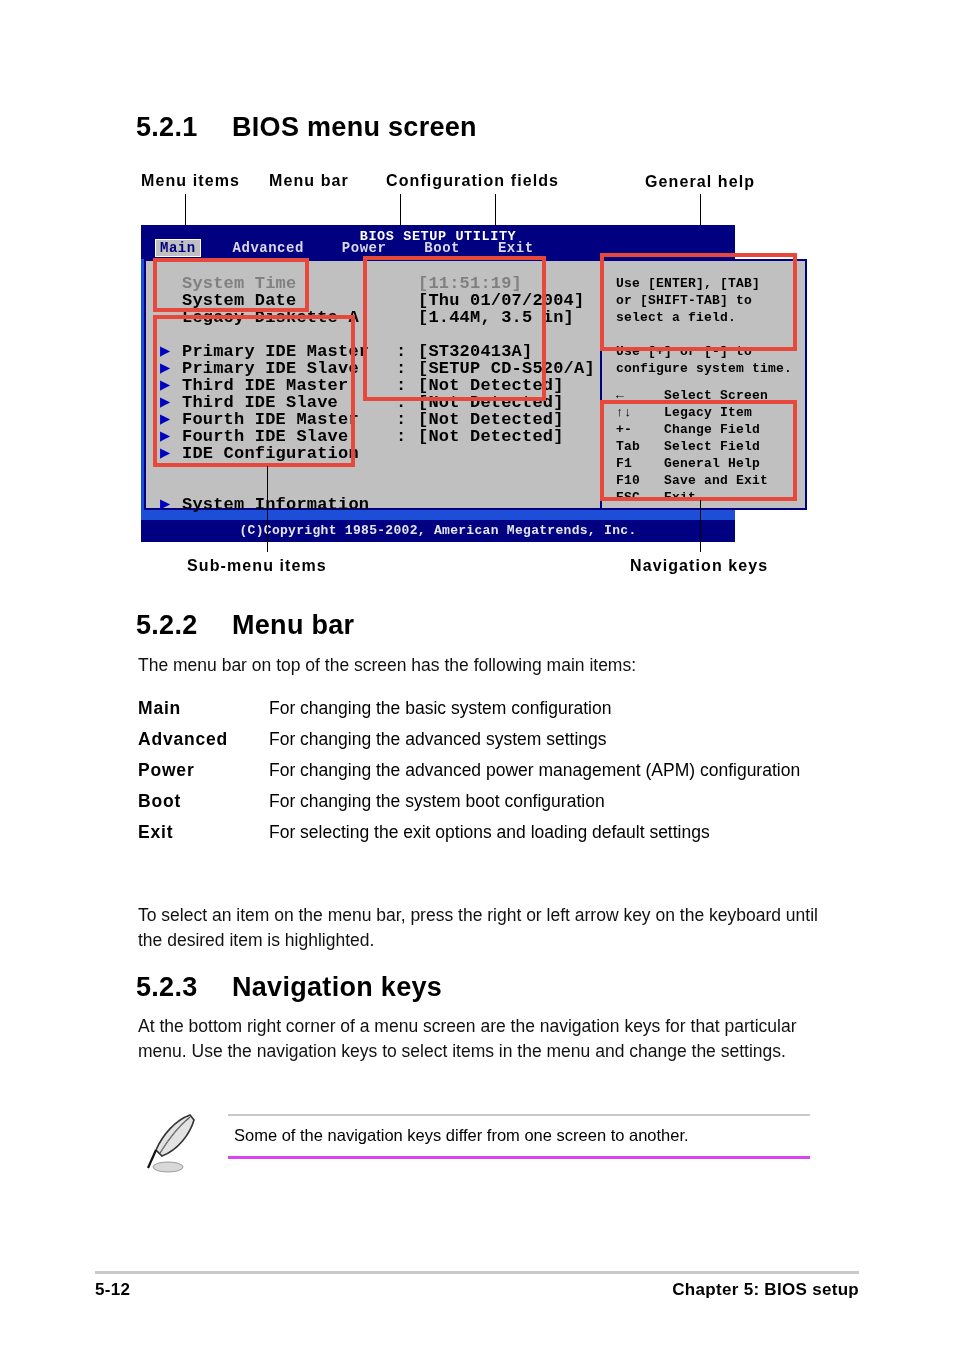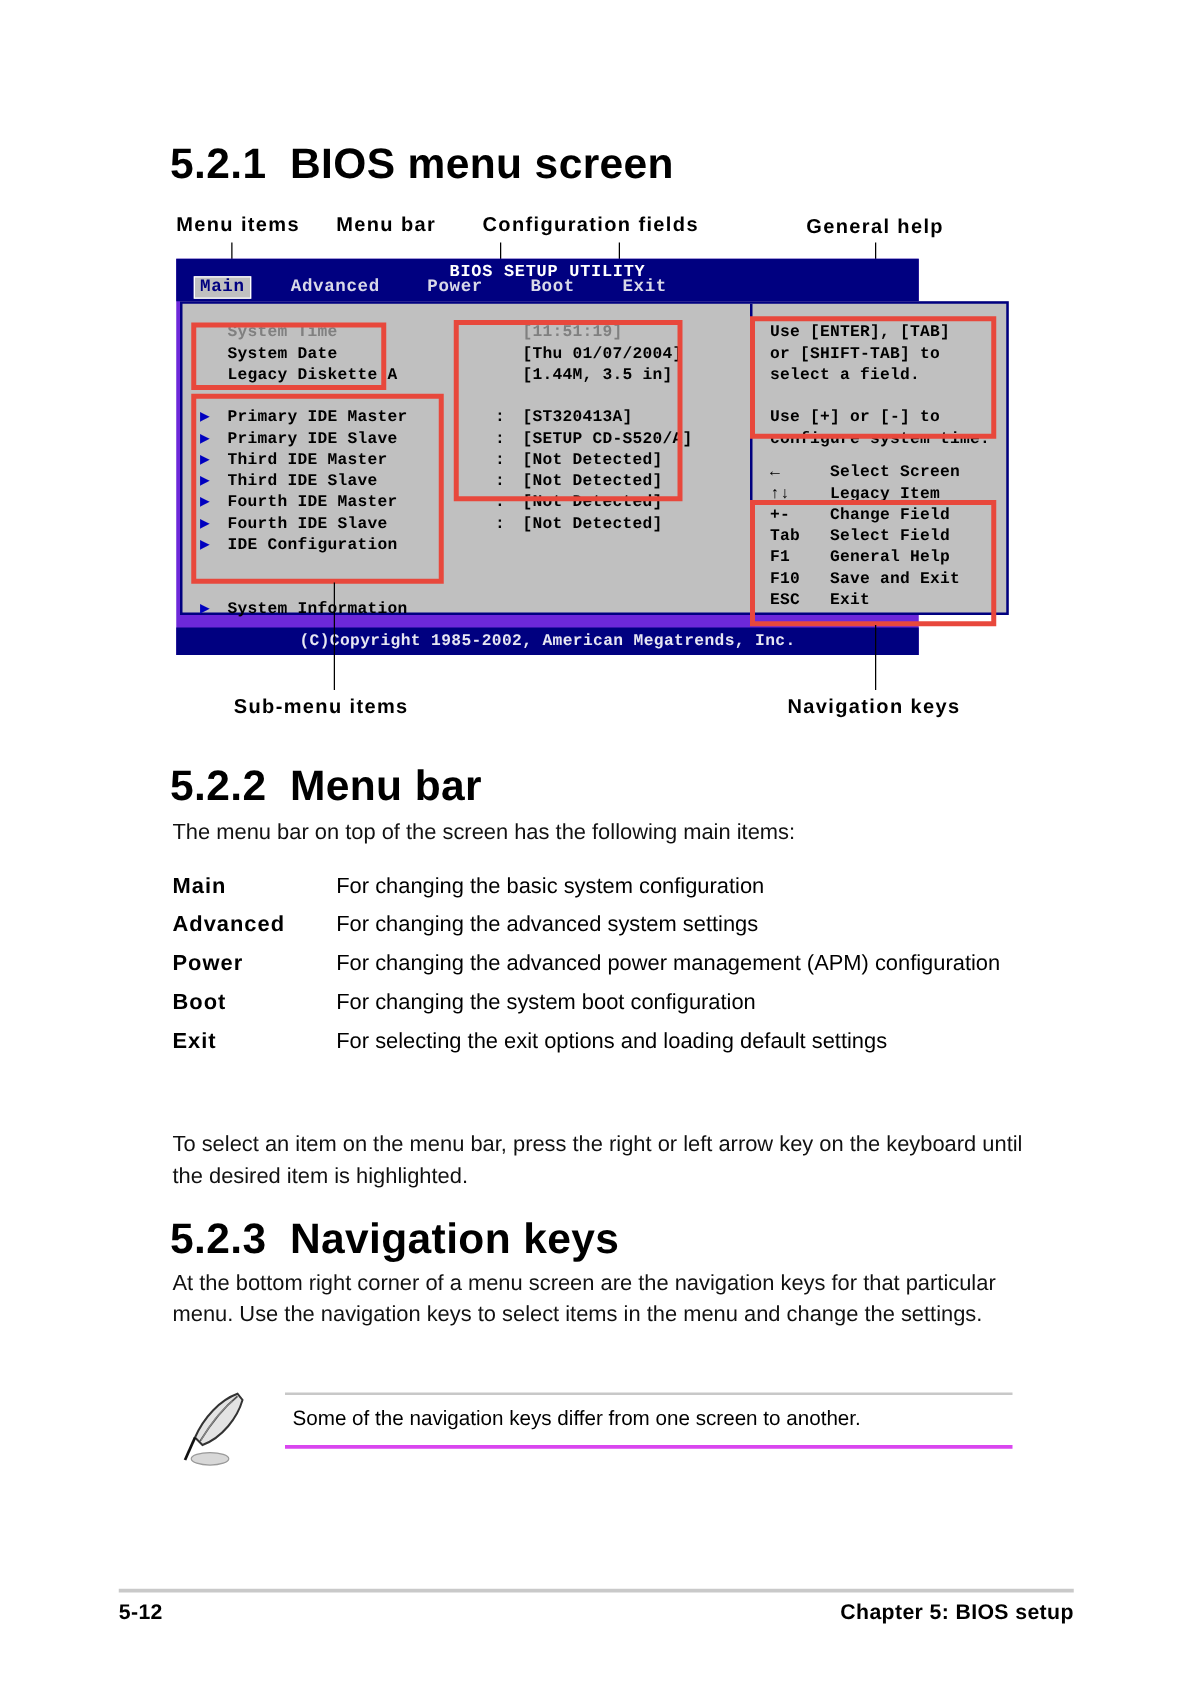--- a/index.html
+++ b/index.html
@@ -13,21 +13,21 @@
     position: relative;
     font-family: "Liberation Sans", sans-serif;
     color: #000000;
     overflow: hidden;
   }
 
   
   .sec-heading {
     position: absolute;
     font-weight: bold;
-    font-size: 34px;
+    font-size: 27px;
     letter-spacing: 0.3px;
     white-space: nowrap;
   }
   .sec-heading .num { display: inline-block; width: 96px; }
 
   
   .para {
     position: absolute;
     font-size: 17.5px;
     line-height: 25px;
@@ -45,24 +45,24 @@
   .leader {
     position: absolute;
     width: 1px;
     background: #000000;
   }
 
   
   #bios-screen {
     position: absolute;
     left: 141px;
-    top: 207px;
+    top: 225px;
     width: 594px;
     height: 317px;
-    background: #6d28d9;
+    background: #1d4ed8;
     font-family: "Liberation Mono", "DejaVu Sans Mono", monospace;
   }
   .bios-titlebar {
     position: absolute;
     left: 0; top: 0;
     width: 100%;
     height: 34px;
     background: #000080;
   }
   .bios-title {
@@ -135,21 +135,21 @@
 
   
   .bios-left {
     position: absolute;
     left: 14px;
     top: 14px;
     width: 420px;
   }
   .bios-row {
     display: flex;
-    font-size: 13px;
+    font-size: 17px;
     font-weight: bold;
     line-height: 17px;
     color: #000000;
     letter-spacing: 0.2px;
     height: 17px;
   }
   .bios-row .arrow {
     width: 22px;
     color: #0000c0;
     flex: none;

